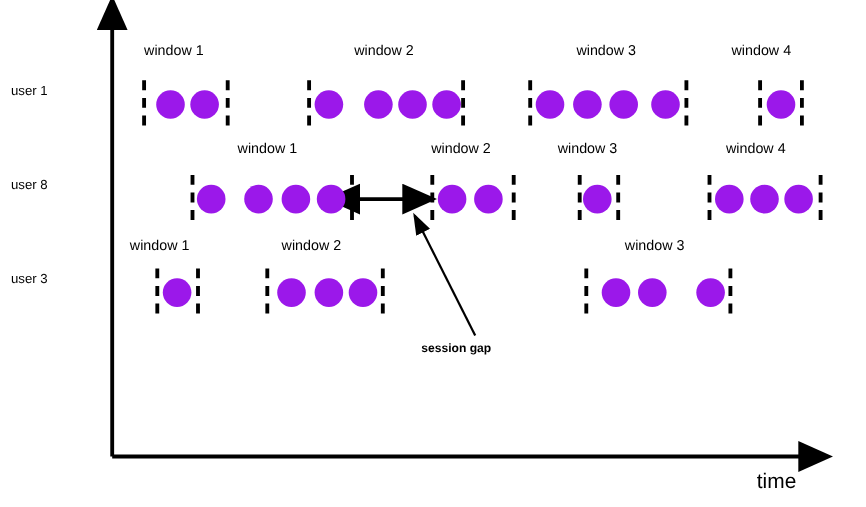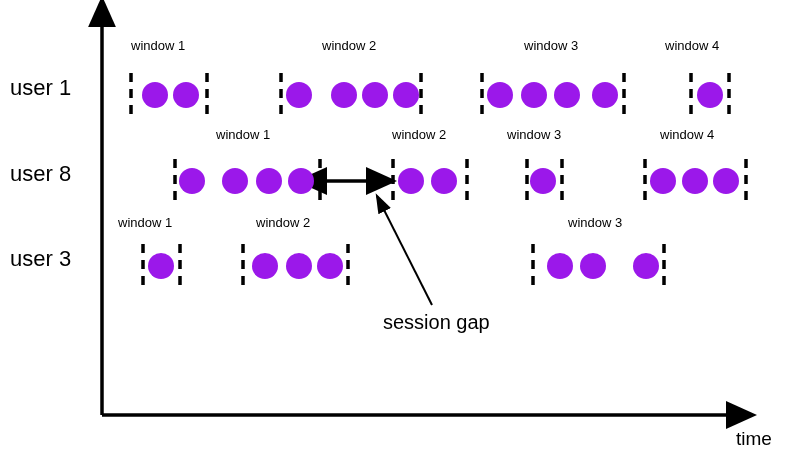--- a/index.html
+++ b/index.html
@@ -1,23 +1,23 @@
 <!DOCTYPE html>
 <html><head>
 <meta charset="utf-8">
 <style>
   html,body{margin:0;padding:0;background:#ffffff;}
   body{width:787px;height:461px;font-family:"Liberation Sans",sans-serif;color:#000;}
   #stage{position:relative;width:787px;height:461px;overflow:hidden;background:#fff;}
   svg.layer{position:absolute;left:0;top:0;width:787px;height:461px;}
   .txt{position:absolute;white-space:nowrap;font-family:"Liberation Sans",sans-serif;color:#000;}
-  .user-label{font-size:22px;}
+  .user-label{font-size:12px;}
   .win-label{font-size:13px;}
-  .gap-label{font-size:20px;}
-  .axis-label{font-size:19px;margin-left:48px;}
+  .gap-label{font-size:11px;font-weight:bold;}
+  .axis-label{font-size:19px;}
   .dot{position:absolute;border-radius:50%;background:#9b18ea;}
 </style>
 </head>
 <body>
 
 <div id="stage">
 
   <svg class="layer" viewBox="0 0 787 461">
     <defs>
       <marker id="arrowEnd" markerWidth="9" markerHeight="9" refX="7.5" refY="4" orient="auto" markerUnits="strokeWidth">

